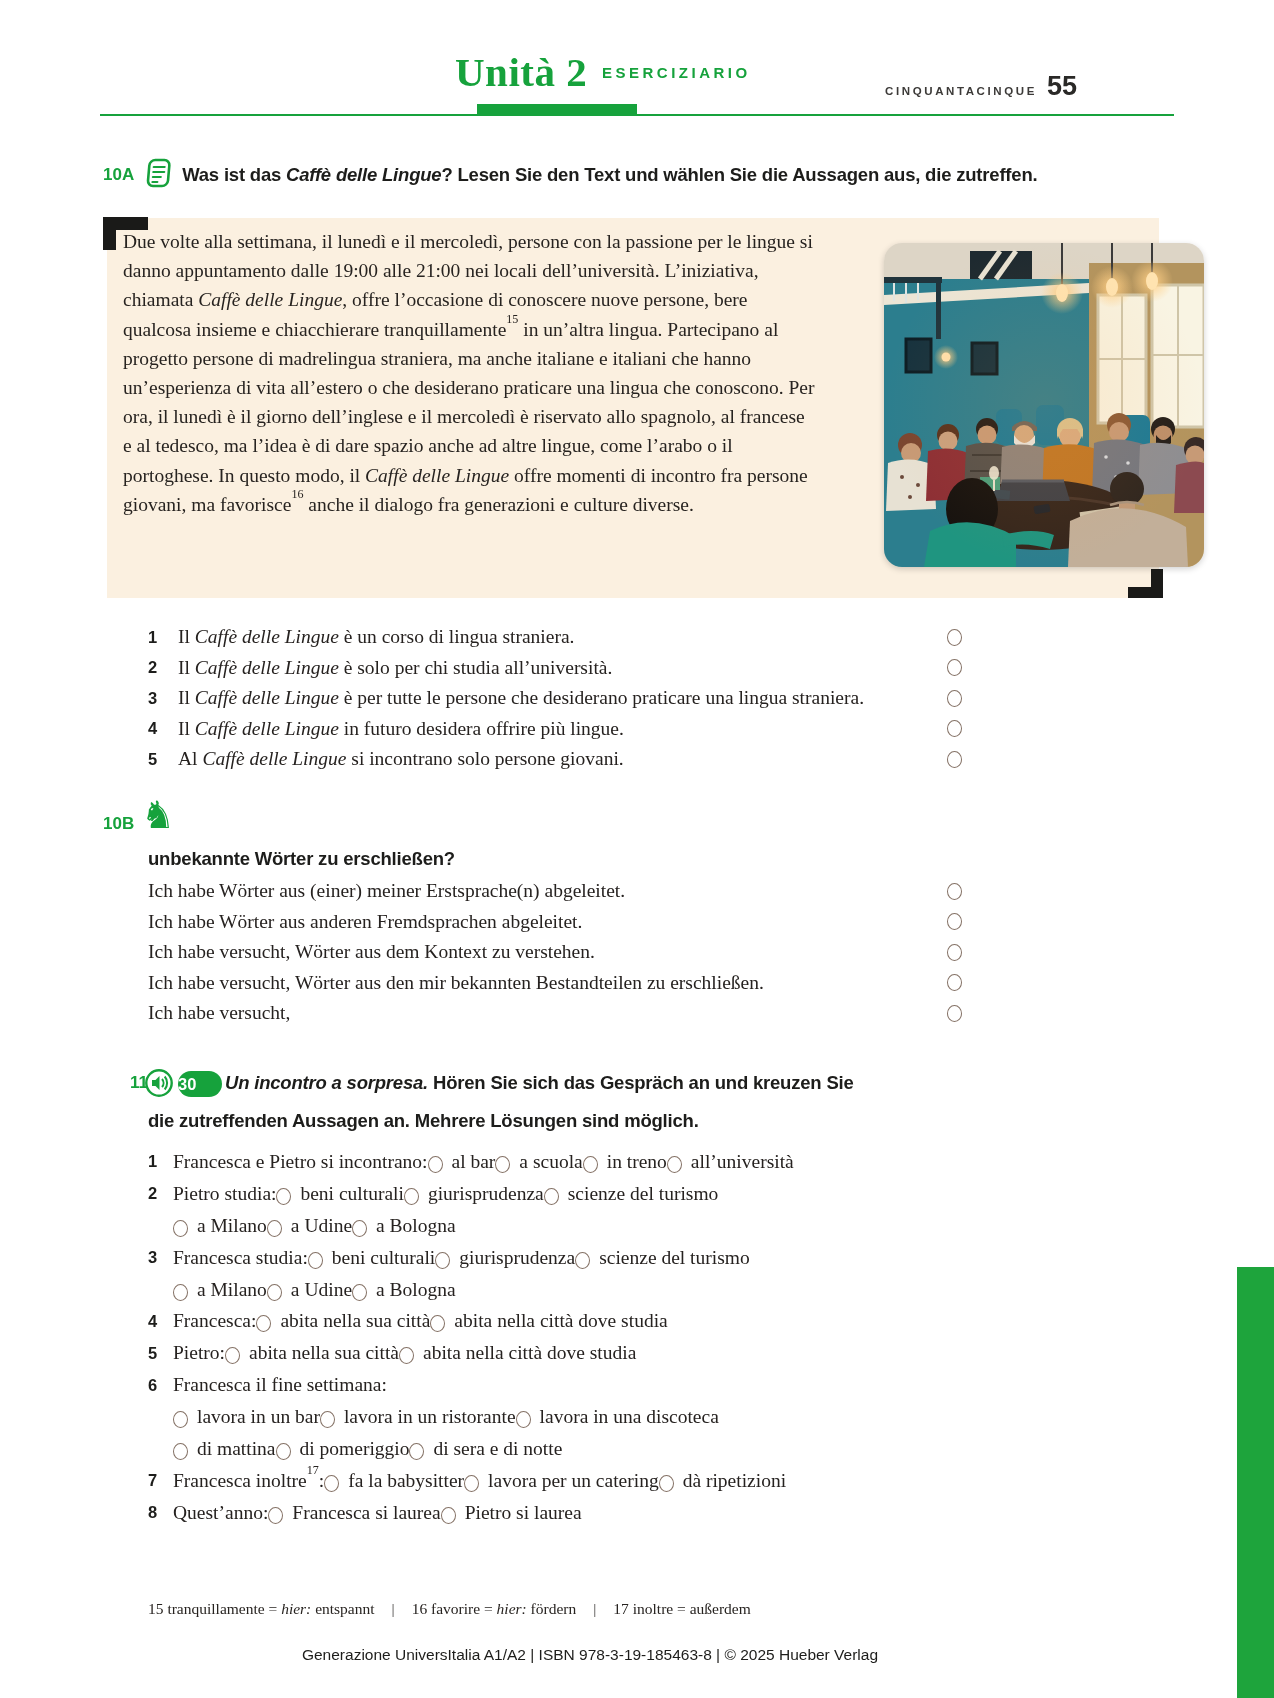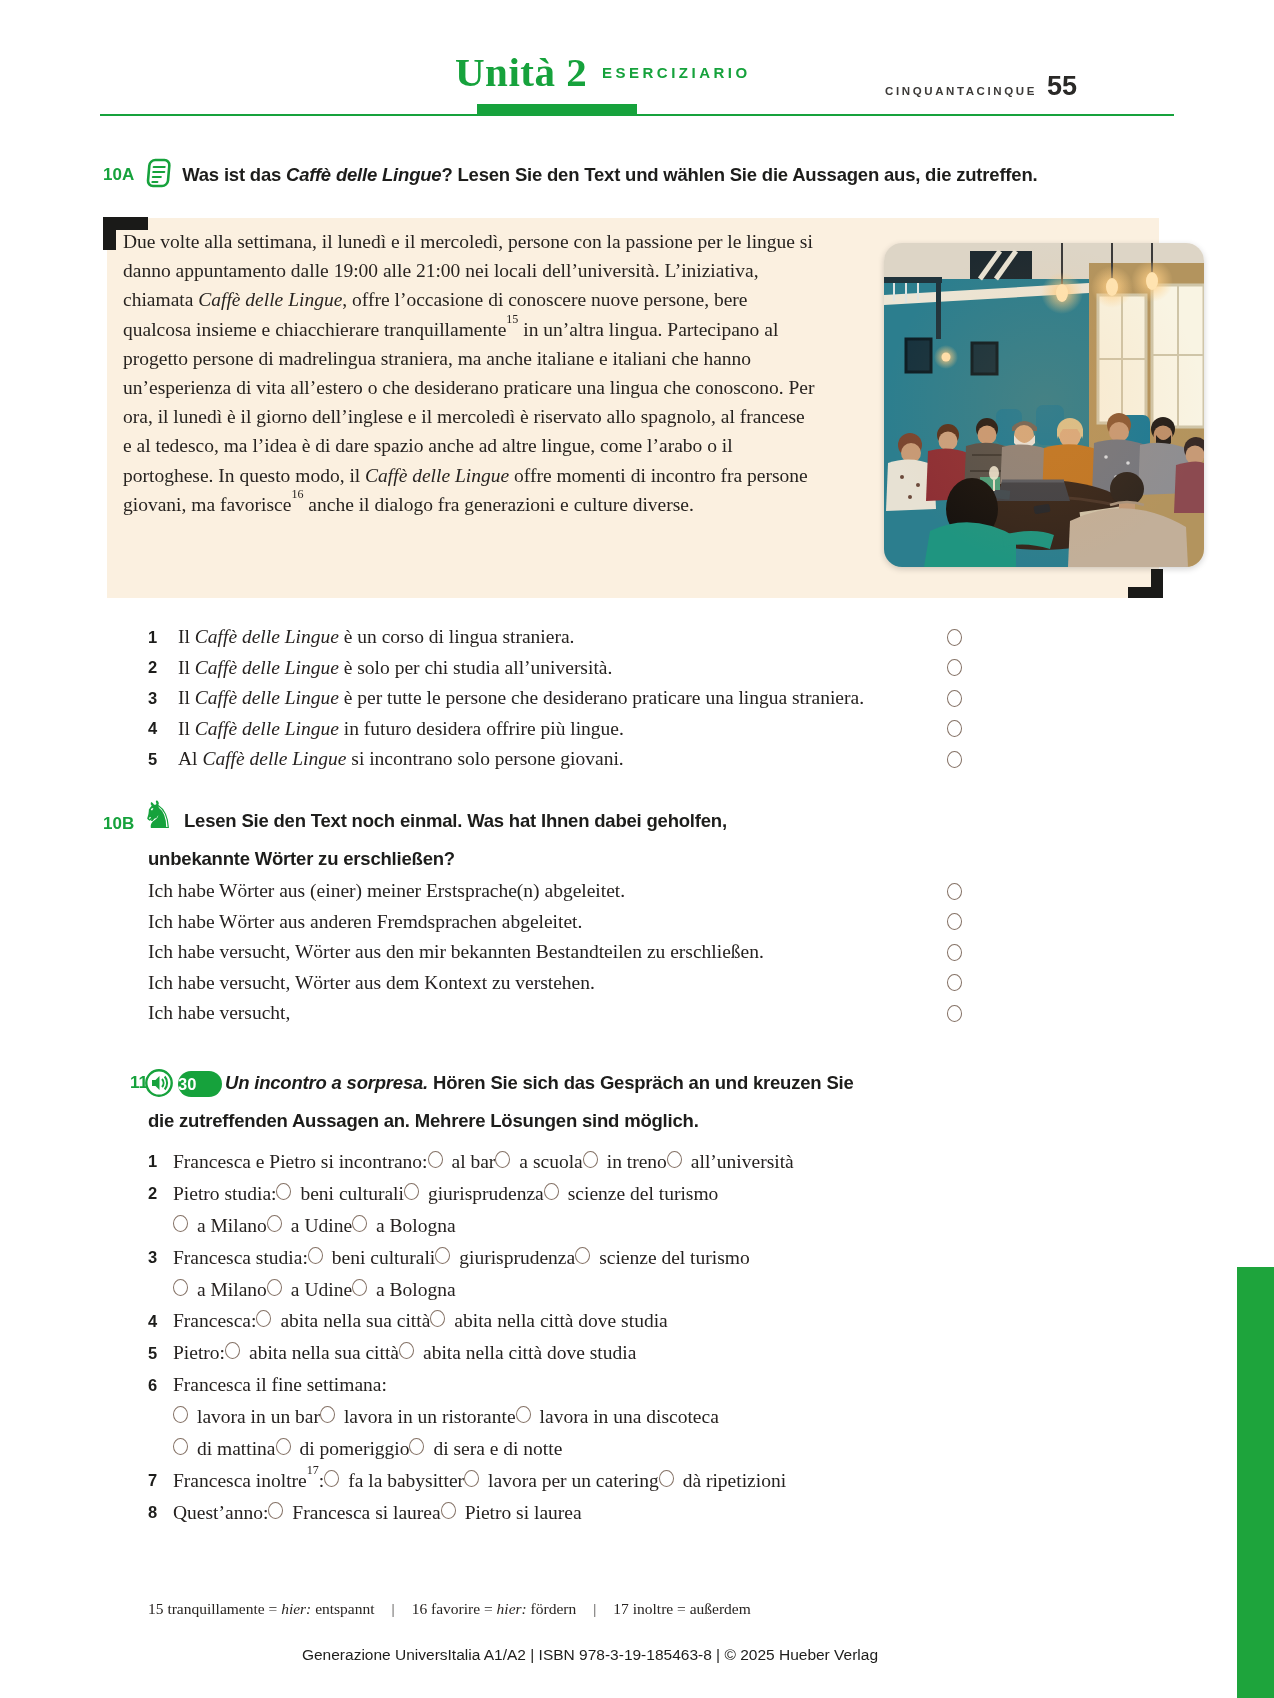--- a/index.html
+++ b/index.html
@@ -69,21 +69,21 @@
   .ex11-line2{position:absolute;left:38px;top:44px;}
   .it{font-style:italic;}
 
   
   .mc-block{position:absolute;left:148px;top:1146px;width:1012px;}
   .mcrow{display:flex;align-items:center;height:31.9px;font-size:19.5px;}
   .mcrow .num{width:25px;font-family:"Liberation Sans",sans-serif;font-weight:bold;
       font-size:16.5px;color:#1d1d1b;flex:none;}
   .mcrow .lbl{flex:none;white-space:nowrap;}
   .opts{display:flex;flex:1;align-items:center;}
-  .opt{display:flex;align-items:flex-start;gap:9px;flex:none;white-space:nowrap;box-sizing:border-box;}
+  .opt{display:flex;align-items:flex-end;gap:9px;flex:none;white-space:nowrap;box-sizing:border-box;}
   .opt .radio{margin-left:0;}
 
   sup{font-size:0.62em;line-height:0;position:relative;top:-0.45em;}
   .sg-sep{padding:0 17px;color:#3f3d3b;}
 
   
   .footnotes{position:absolute;left:148px;top:1600px;width:950px;font-size:15.5px;color:#272320;}
   .imprint{position:absolute;left:0;top:1646px;width:1180px;text-align:center;
       font-family:"Liberation Sans",sans-serif;font-size:15.5px;color:#1d1d1b;}
   .edge-bar{position:absolute;left:1237px;top:1267px;width:37px;height:431px;background:#1ea43c;}
@@ -254,42 +254,41 @@
       </div>
       <div class="choice-row">
         <span class="cnum">5</span>
         <span class="ctext"><span>Al </span><span class="sg-i it">Caffè delle Lingue</span><span> si incontrano solo persone giovani.</span></span>
         <span class="radio"></span>
       </div>
     </div>
 
   <div class="ex-num ex10b-num">10B</div>
   <div class="knight-icon">♞</div>
-  <div class="ex-title ex10b-line1">Lesen Sie den Text noch einmal. Was hat Ihnen dabei geholfen,</div>
   <div class="ex-title ex10b-line2">unbekannte Wörter zu erschließen?</div>
 
   <div class="opt-list">
 
   <div class="choice-row">
         <span class="ctext"><span>Ich habe Wörter aus (einer) meiner Erstsprache(n) abgeleitet.</span></span>
 
         <span class="radio"></span>
       </div>
       <div class="choice-row">
         <span class="ctext"><span>Ich habe Wörter aus anderen Fremdsprachen abgeleitet.</span></span>
 
         <span class="radio"></span>
       </div>
       <div class="choice-row">
+        <span class="ctext"><span>Ich habe versucht, Wörter aus dem Kontext zu verstehen.</span></span>
+
+        <span class="radio"></span>
+      </div>
+      <div class="choice-row">
         <span class="ctext"><span>Ich habe versucht, Wörter aus den mir bekannten Bestandteilen zu erschließen.</span></span>
-
-        <span class="radio"></span>
-      </div>
-      <div class="choice-row">
-        <span class="ctext"><span>Ich habe versucht, Wörter aus dem Kontext zu verstehen.</span></span>
 
         <span class="radio"></span>
       </div>
       <div class="choice-row">
         <span class="ctext"><span>Ich habe versucht,</span></span>
 
         <span class="radio"></span>
       </div>
     </div>
 

